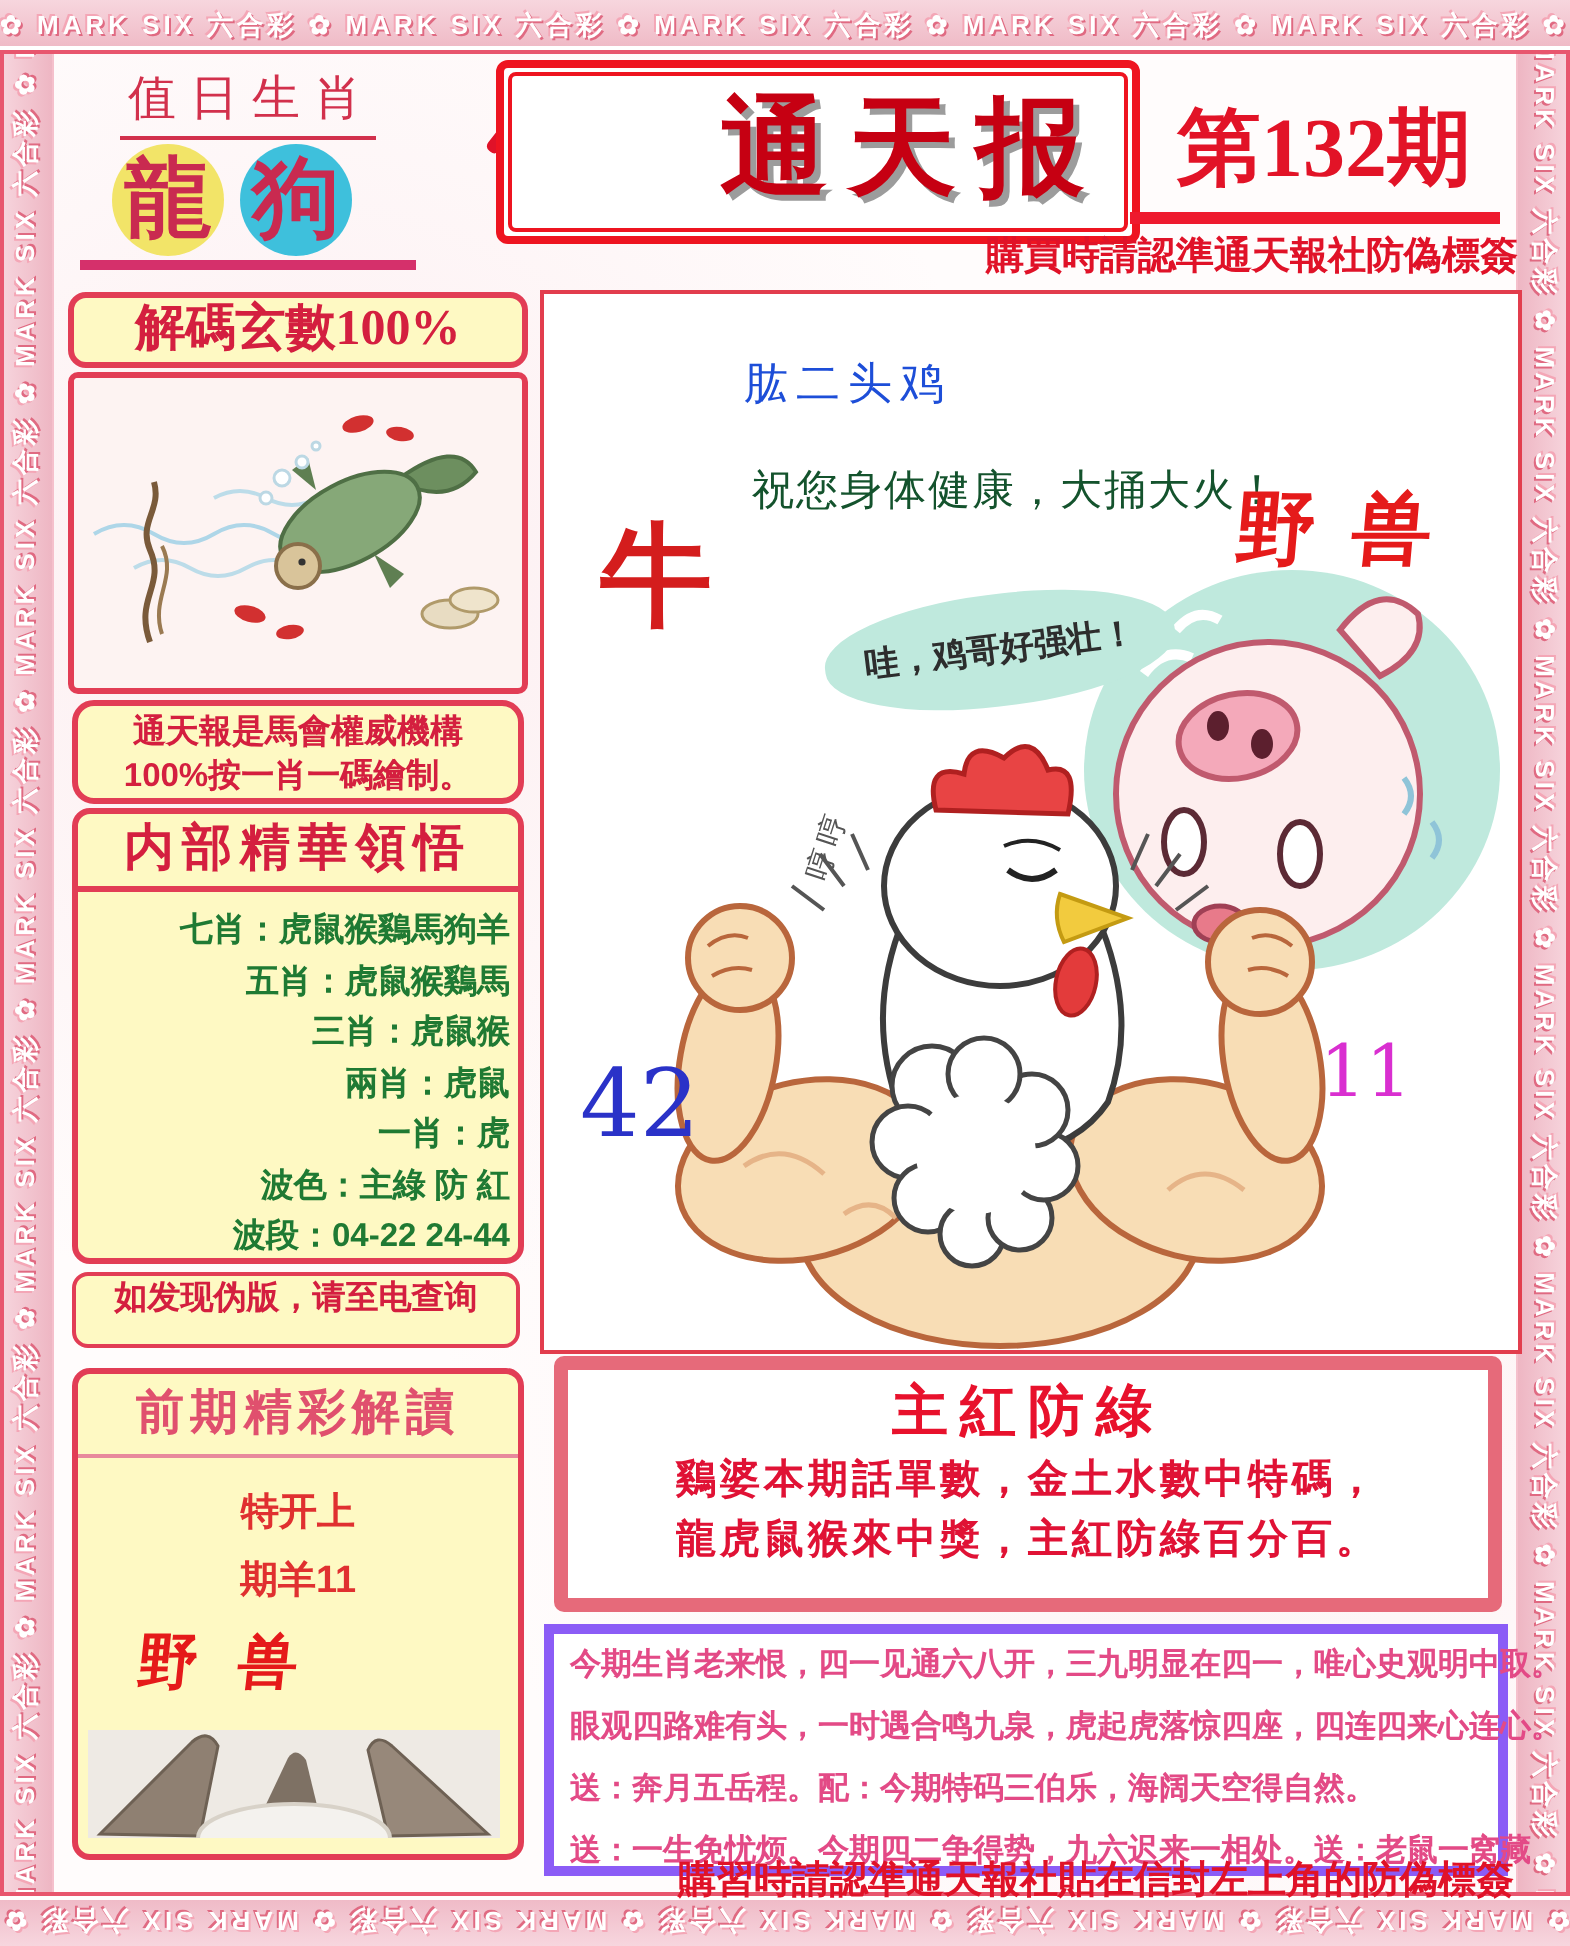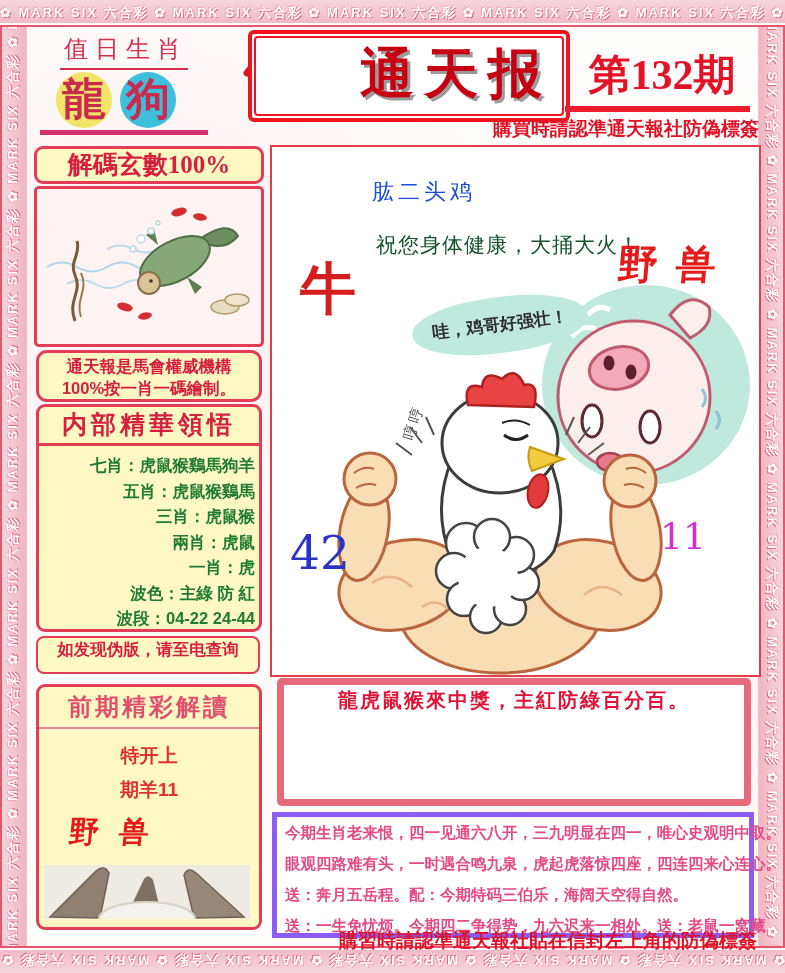--- a/index.html
+++ b/index.html
@@ -240,20 +240,22 @@
     <div class="c-abs cap-wish">祝您身体健康，大捅大火！</div>
     <div class="c-abs hint-left">牛</div>
     <div class="c-abs stamp-right">野兽</div>
     <div class="c-abs bubble">哇，鸡哥好强壮！</div>
     <div class="c-abs sfx">哼哼</div>
     <div class="c-abs num-left">42</div>
     <div class="c-abs num-right">11</div>
   </div>
 
   <div class="abs tip-box">
+    <div class="tip-title">主紅防綠</div>
+    <div class="tip-line">鷄婆本期話單數，金土水數中特碼，</div>
     <div class="tip-line">龍虎鼠猴來中獎，主紅防綠百分百。</div>
   </div>
 
   <div class="abs verses-box">
     <div class="verse">今期生肖老来恨，四一见通六八开，三九明显在四一，唯心史观明中取。</div>
     <div class="verse">眼观四路难有头，一时遇合鸣九泉，虎起虎落惊四座，四连四来心连心。</div>
     <div class="verse">送：奔月五岳程。配：今期特码三伯乐，海阔天空得自然。</div>
     <div class="verse">送：一生免忧烦。今期四二争得势，九六迟来一相处。送：老鼠一窝藏</div>
   </div>
 

